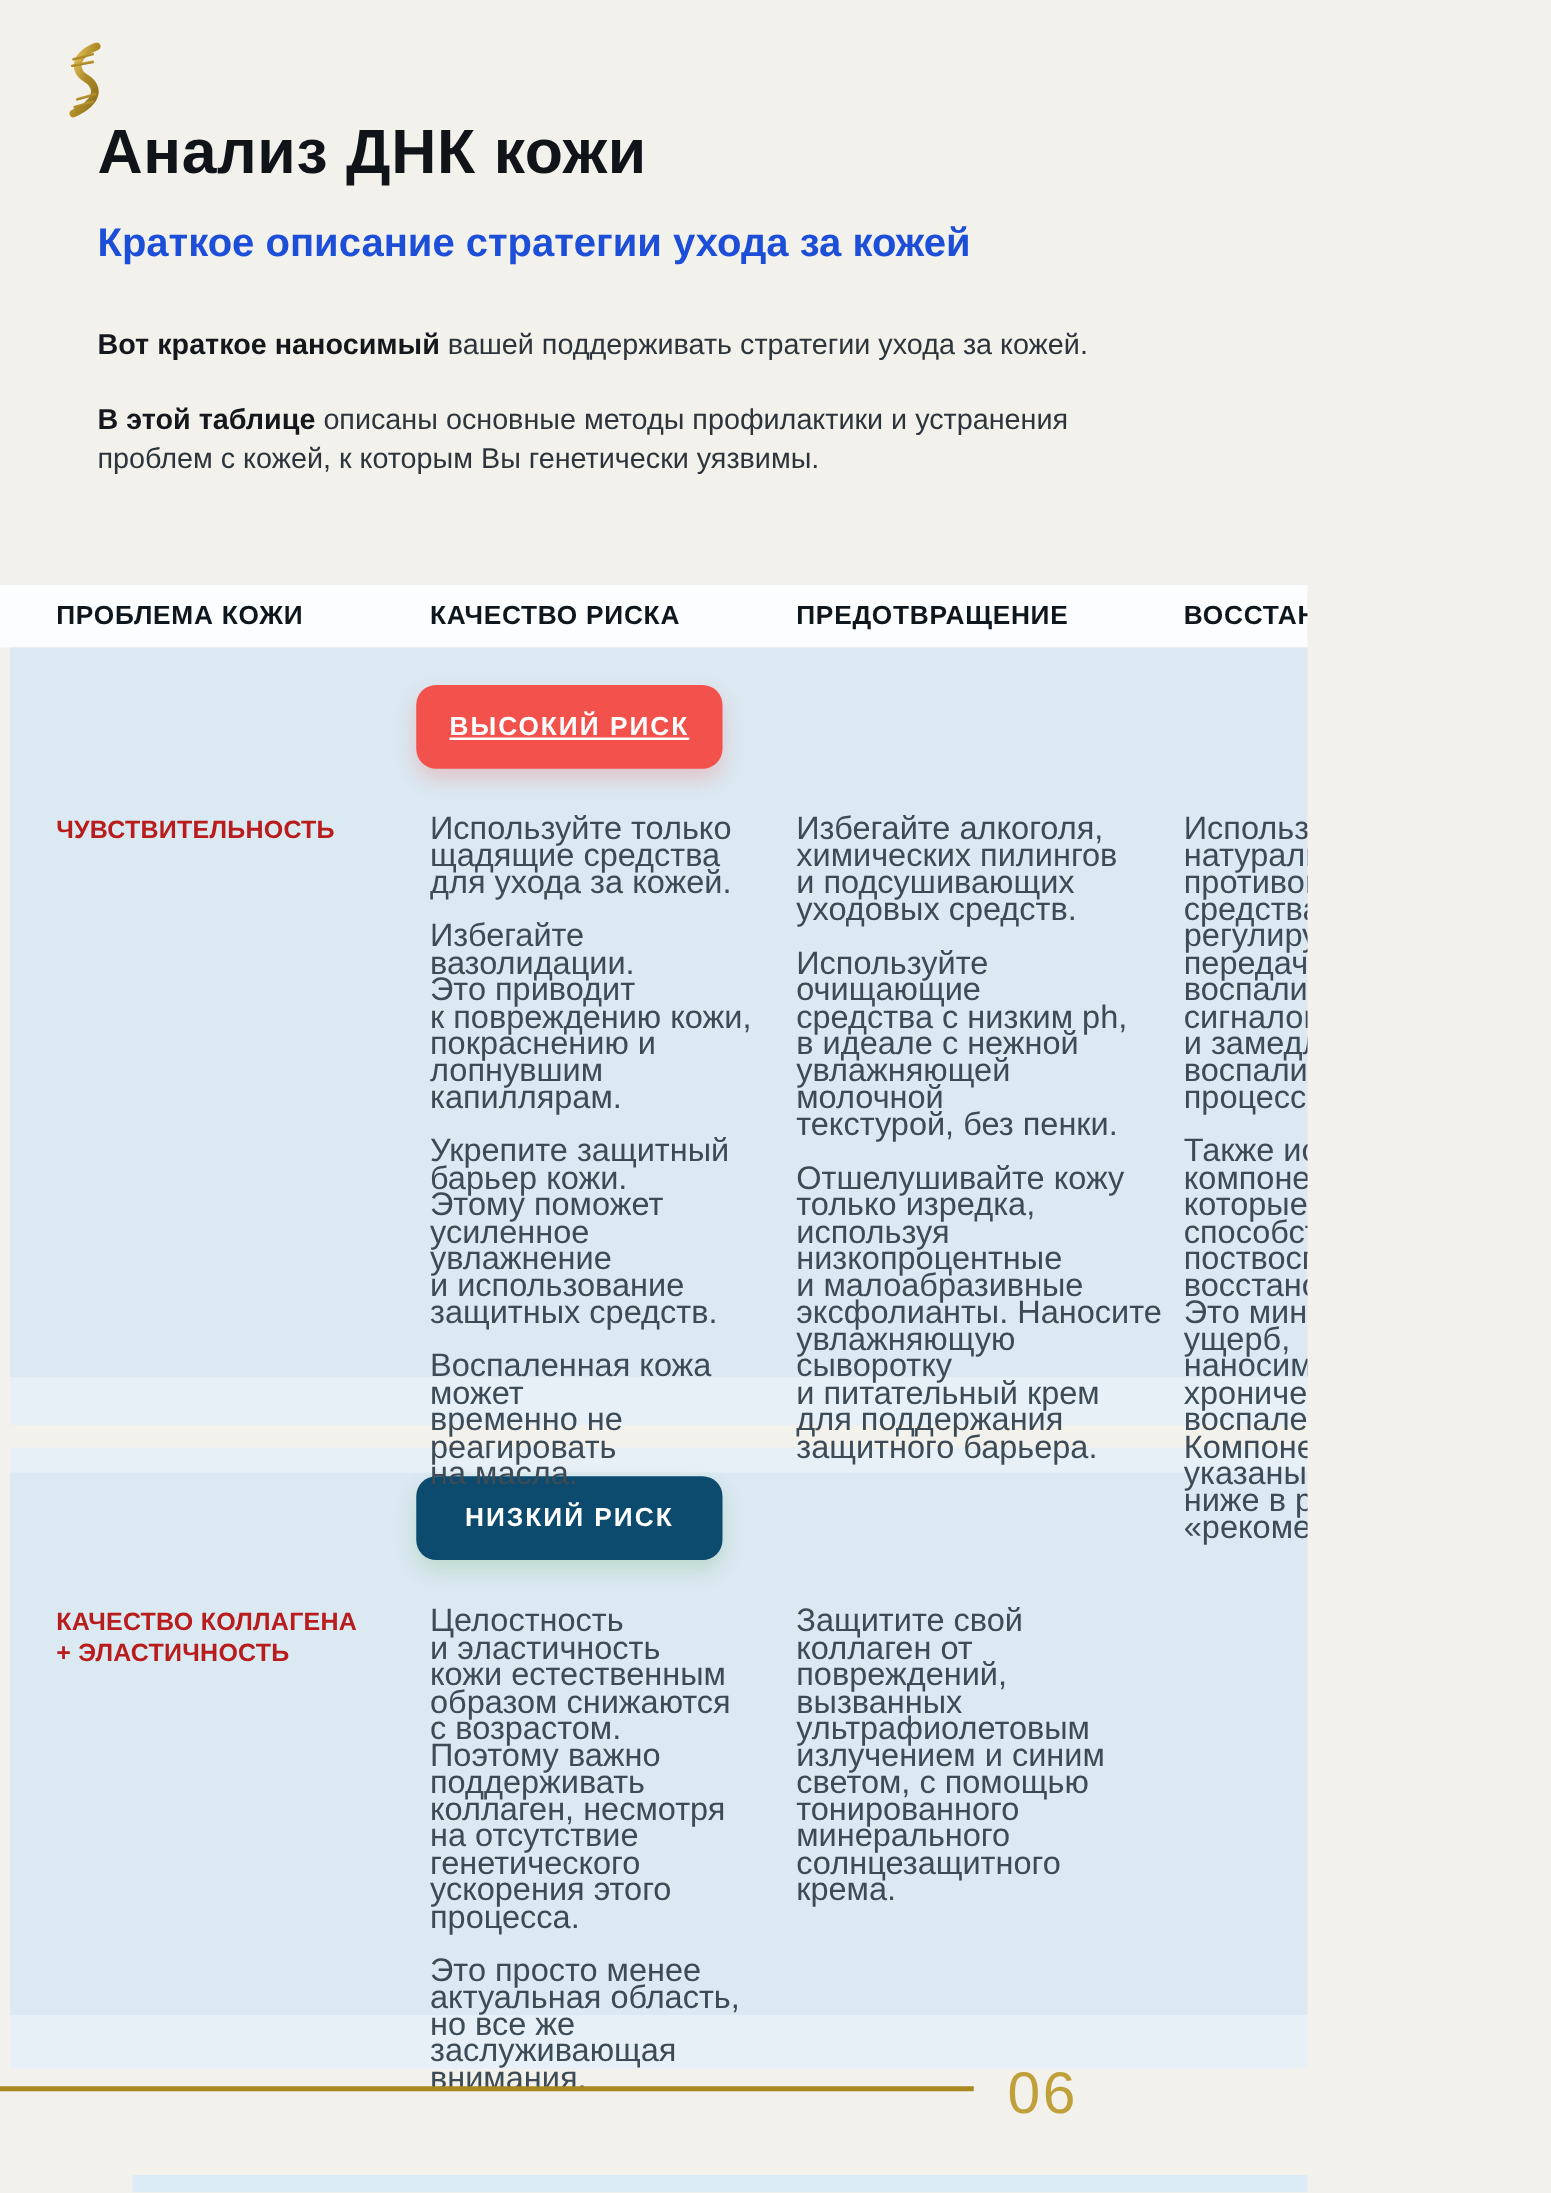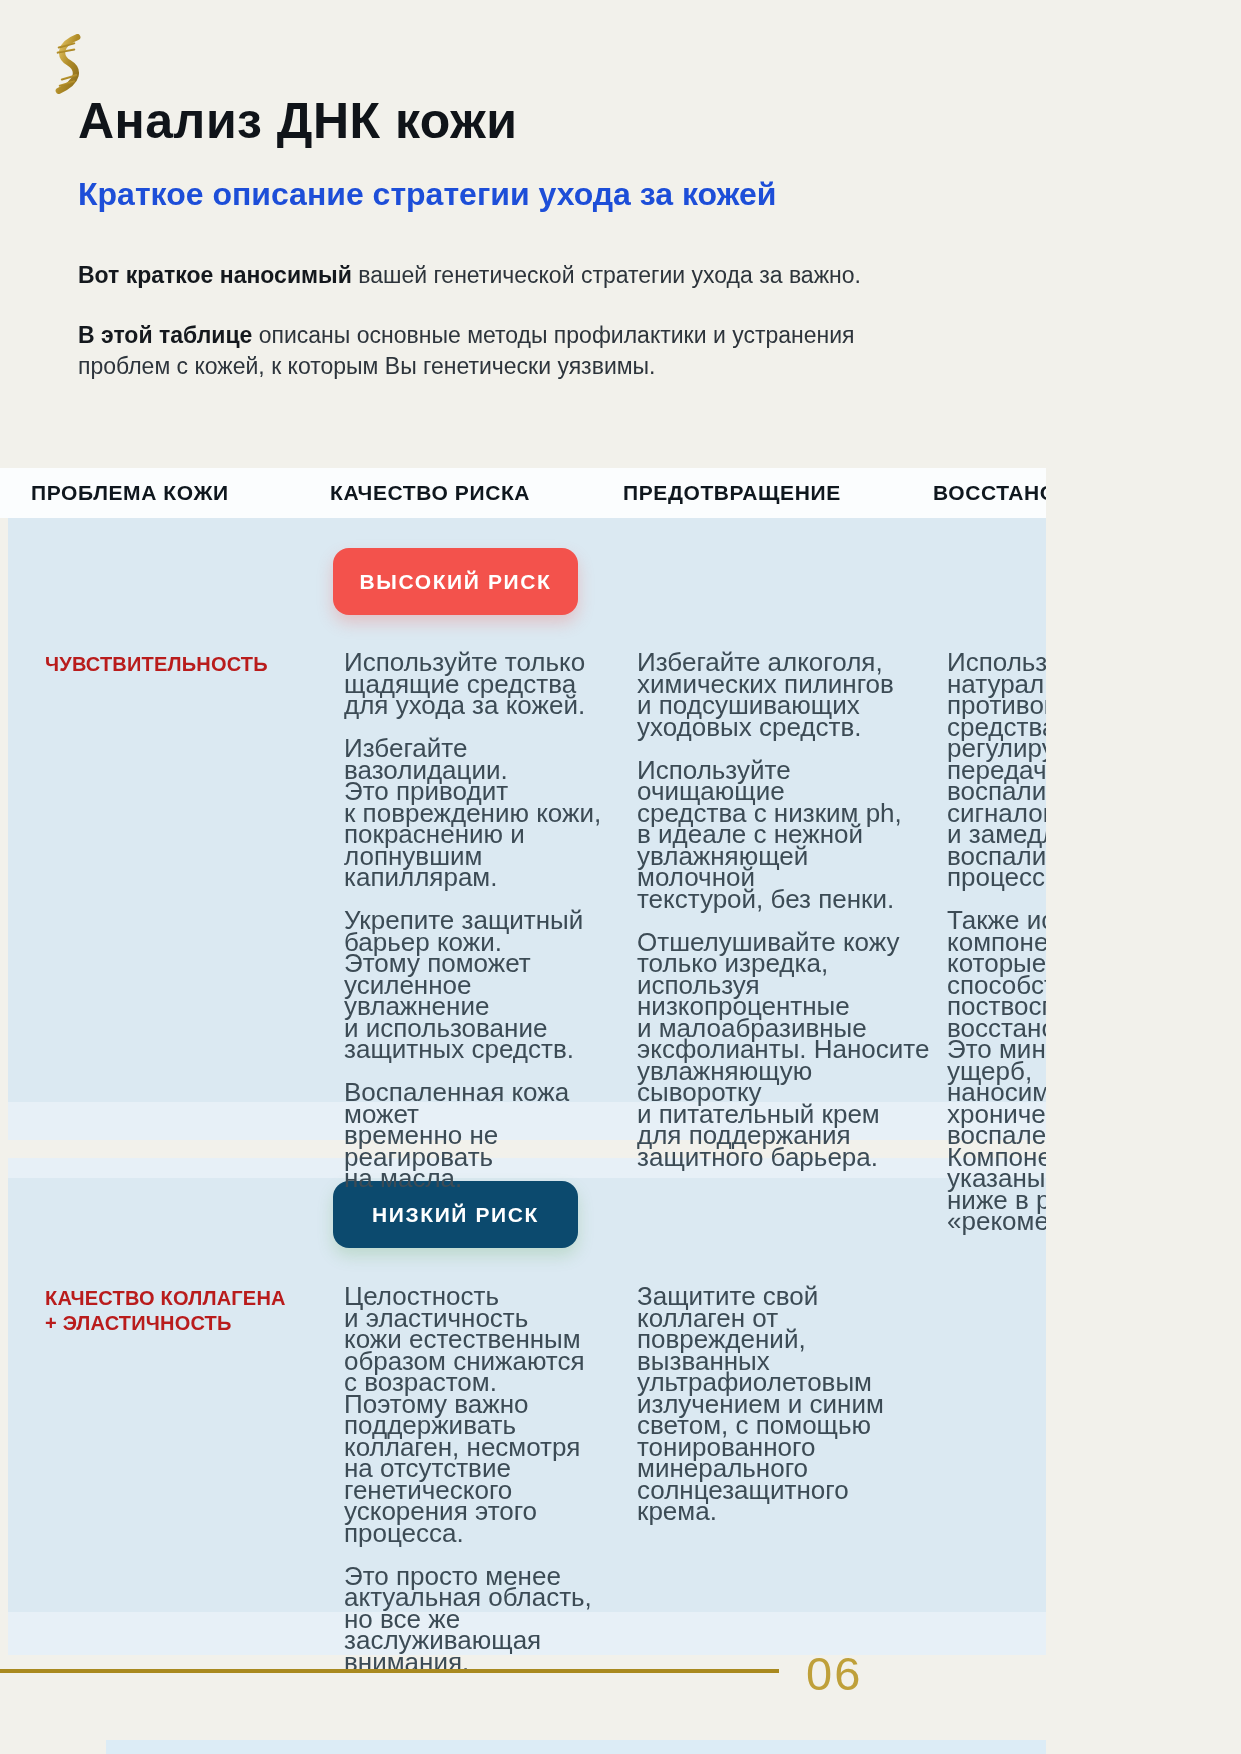--- a/index.html
+++ b/index.html
@@ -14,36 +14,36 @@
   .page-subtitle{position:absolute;left:78px;top:176px;margin:0;
     font-size:32px;font-weight:700;color:#1d4ed8;}
   .intro{position:absolute;left:78px;margin:0;font-size:23px;line-height:31px;
     color:#2d343b;white-space:pre-line;width:1100px;}
   .intro b{color:#14181d;}
   .intro-1{top:260px;}
   .intro-2{top:320px;}
   
   .thead{position:absolute;left:0;top:468px;width:1241px;height:50px;background:#fbfdfe;
     display:grid;grid-template-columns:299px 293px 310px auto;align-items:center;
-    padding-left:31px;box-sizing:border-box;}
+    padding-left:45px;box-sizing:border-box;}
   .th{font-size:21px;font-weight:700;letter-spacing:.6px;color:#0f171e;}
   
   .section{position:absolute;left:8px;width:1225px;background:#dbe9f2;}
   .section-1{top:518px;height:584px;}
   .section-2{top:1178px;height:434px;}
   .strip{position:absolute;left:8px;width:1225px;background:#e7f0f7;}
   .strip-a{top:1102px;height:38px;}
   .strip-b{top:1158px;height:20px;}
   .strip-c{top:1612px;height:43px;}
   .bottom-strip{position:absolute;left:106px;top:1740px;width:1024px;height:14px;background:#dcecf6;}
   
   .badge{position:absolute;left:333px;width:245px;height:67px;border-radius:16px;
     display:flex;align-items:center;justify-content:center;
     color:#ffffff;font-weight:700;font-size:21px;letter-spacing:1.6px;}
-  .badge-high{top:548px;background:#f3524c;box-shadow:0 8px 16px rgba(243,82,76,.25);}
+  .badge-high{top:548px;background:#f3524c;box-shadow:0 8px 16px rgba(243,82,76,.25);text-decoration:underline;}
   .badge-low{top:1181px;background:#0c4a6e;box-shadow:0 8px 16px rgba(86,163,78,.22);}
   
   .row{position:absolute;left:45px;width:1160px;display:grid;
     grid-template-columns:299px 293px 310px 253px;}
   .row-1{top:652px;}
   .row-2{top:1286px;}
   .problem{font-size:20px;font-weight:700;line-height:25px;color:#b91c1c;
     letter-spacing:.2px;white-space:pre-line;padding-right:20px;}
   .body-text{font-size:26px;line-height:21.5px;color:#3c4b55;white-space:pre-line;
     padding-right:16px;}
@@ -72,21 +72,21 @@
         <line x1="11" y1="18" x2="27" y2="15"></line>
         <line x1="15" y1="44" x2="29" y2="40"></line>
         <line x1="13" y1="50" x2="27" y2="46"></line>
       </g>
     </svg>
   </div>
 
   <h1 class="page-title">Анализ ДНК кожи</h1>
   <h2 class="page-subtitle">Краткое описание стратегии ухода за кожей</h2>
 
-  <p class="intro intro-1"><b>Вот краткое наносимый</b><span> вашей генетической стратегии ухода за важно.</span></p>
+  <p class="intro intro-1"><b>Вот краткое наносимый</b><span> вашей поддерживать стратегии ухода за кожей.</span></p>
   <p class="intro intro-2"><b>В этой таблице</b><span> описаны основные методы профилактики и устранения
 проблем с кожей, к которым Вы генетически уязвимы.</span></p>
 
   <div class="thead">
     <div class="th">ПРОБЛЕМА КОЖИ</div>
     <div class="th">КАЧЕСТВО РИСКА</div>
     <div class="th">ПРЕДОТВРАЩЕНИЕ</div>
     <div class="th">ВОССТАНОВЛЕНИЕ</div>
   </div>
 

